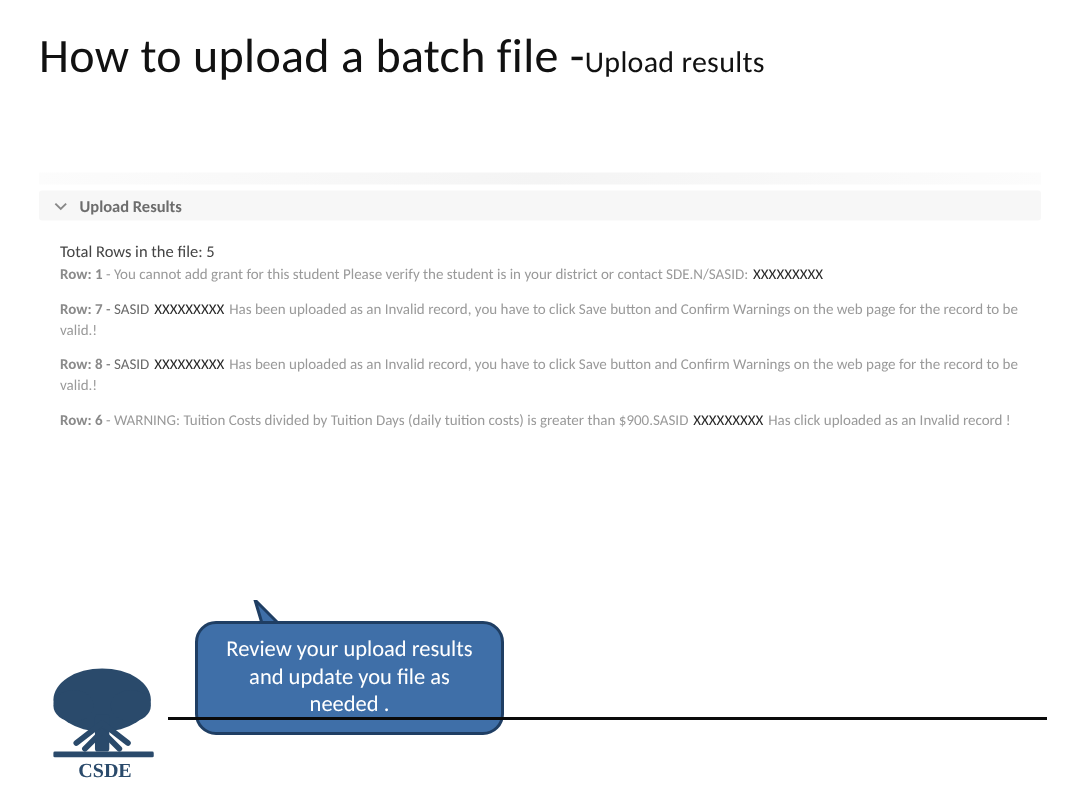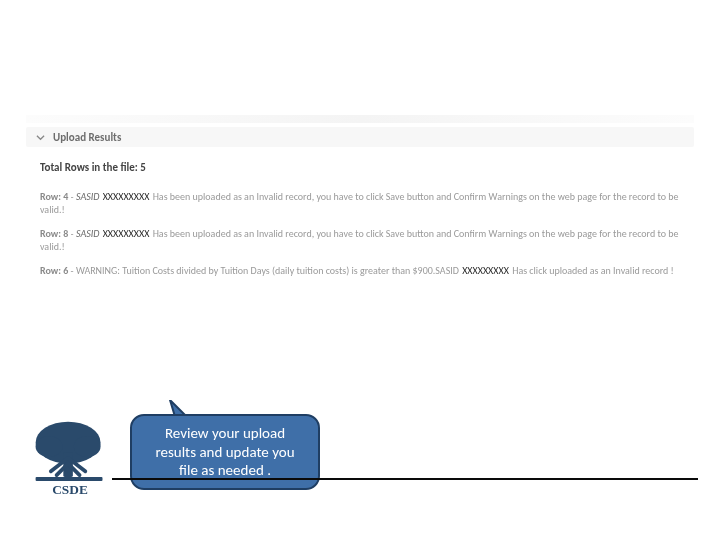--- a/index.html
+++ b/index.html
@@ -65,42 +65,41 @@
     font-size: 11px;
     font-weight: 600;
   }
   .body {
     padding: 14px 14px 10px 14px;
     line-height: 1.35;
   }
   .total {
     color: #444;
     font-size: 11px;
-    font-weight: 700;
-    margin-bottom: 14px;
+    font-weight: 400;
   }
   .row {
     margin-bottom: 10px;
     color: #9a9a9a;
     font-size: 10px;
   }
   .rownum { font-weight:700; color:#8a8a8a; }
-  .sasid { color:#6a6a6a;font-style:italic; }
+  .sasid { color:#6a6a6a; }
   .mask {
     font-family: inherit;
     color: #2a2a2a;
     background: #ffffff;
     padding: 0 1px;
   }
 
   .callout {
     position: absolute;
     left: 130px;
     top: 414px;
-    width: 190px;
+    width: 206px;
     height: 76px;
     background: #3f6fa8;
     border: 2px solid #1f3e63;
     border-radius: 14px;
     box-sizing: border-box;
     display: flex;
     align-items: center;
     justify-content: center;
     text-align: center;
     color: #ffffff;
@@ -131,51 +130,57 @@
     top: 486px;
     font-family: "Times New Roman", Times, serif;
     font-size: 13px;
     color: #111;
     letter-spacing: 0.2px;
   }
 
   .logo {
     position: absolute;
     left: 22px;
-    top: 414px;
+    top: 438px;
     width: 96px;
     height: 86px;
   }
   .logo svg { width:100%; height:100%; display:block; }
 </style>
 </head>
 <body>
 
 <div class="slide">
 
+  <div class="title">
+    <span>How to upload a batch file </span><span>-</span><span class="sub">Upload results</span>
+  </div>
 
   <div class="panel">
     <div class="panel-top"></div>
     <div class="panel-title-row">
       <span class="chev">
         <svg viewBox="0 0 10 10">
             <path d="M1 3 L5 7 L9 3" fill="none" stroke="#888" stroke-width="1.4"></path>
           </svg>
       </span>
       <span class="panel-title">Upload Results</span>
     </div>
     <div class="body">
       <div class="total">
         <span>Total Rows in the file:</span>
         <span>5</span>
       </div>
 
-
-      <div class="row">
-        <span class="rownum">Row:  4</span><span class="sasid">  -  SASID </span><span class="mask">XXXXXXXXX</span><span> Has been uploaded as an Invalid record, you have to click Save button and Confirm Warnings on the web page for the record to be valid.!</span>
+      <div class="row">
+        <span class="rownum">Row:  1</span><span>  -  You cannot add grant for this student Please verify the student is in your district or contact SDE.N/SASID: </span> <span class="mask">XXXXXXXXX</span>
+      </div>
+
+      <div class="row">
+        <span class="rownum">Row:  7</span><span class="sasid">  -  SASID </span><span class="mask">XXXXXXXXX</span><span> Has been uploaded as an Invalid record, you have to click Save button and Confirm Warnings on the web page for the record to be valid.!</span>
       </div>
 
       <div class="row">
         <span class="rownum">Row:  8</span><span class="sasid">  -  SASID </span><span class="mask">XXXXXXXXX</span><span> Has been uploaded as an Invalid record, you have to click Save button and Confirm Warnings on the web page for the record to be valid.!</span>
       </div>
 
 
       <div class="row">
         <span class="rownum">Row:  6</span><span>  -  WARNING: Tuition Costs divided by Tuition Days (daily tuition costs) is greater than $900.SASID </span><span class="mask">XXXXXXXXX</span><span> Has click uploaded as an Invalid record !</span>
       </div>

